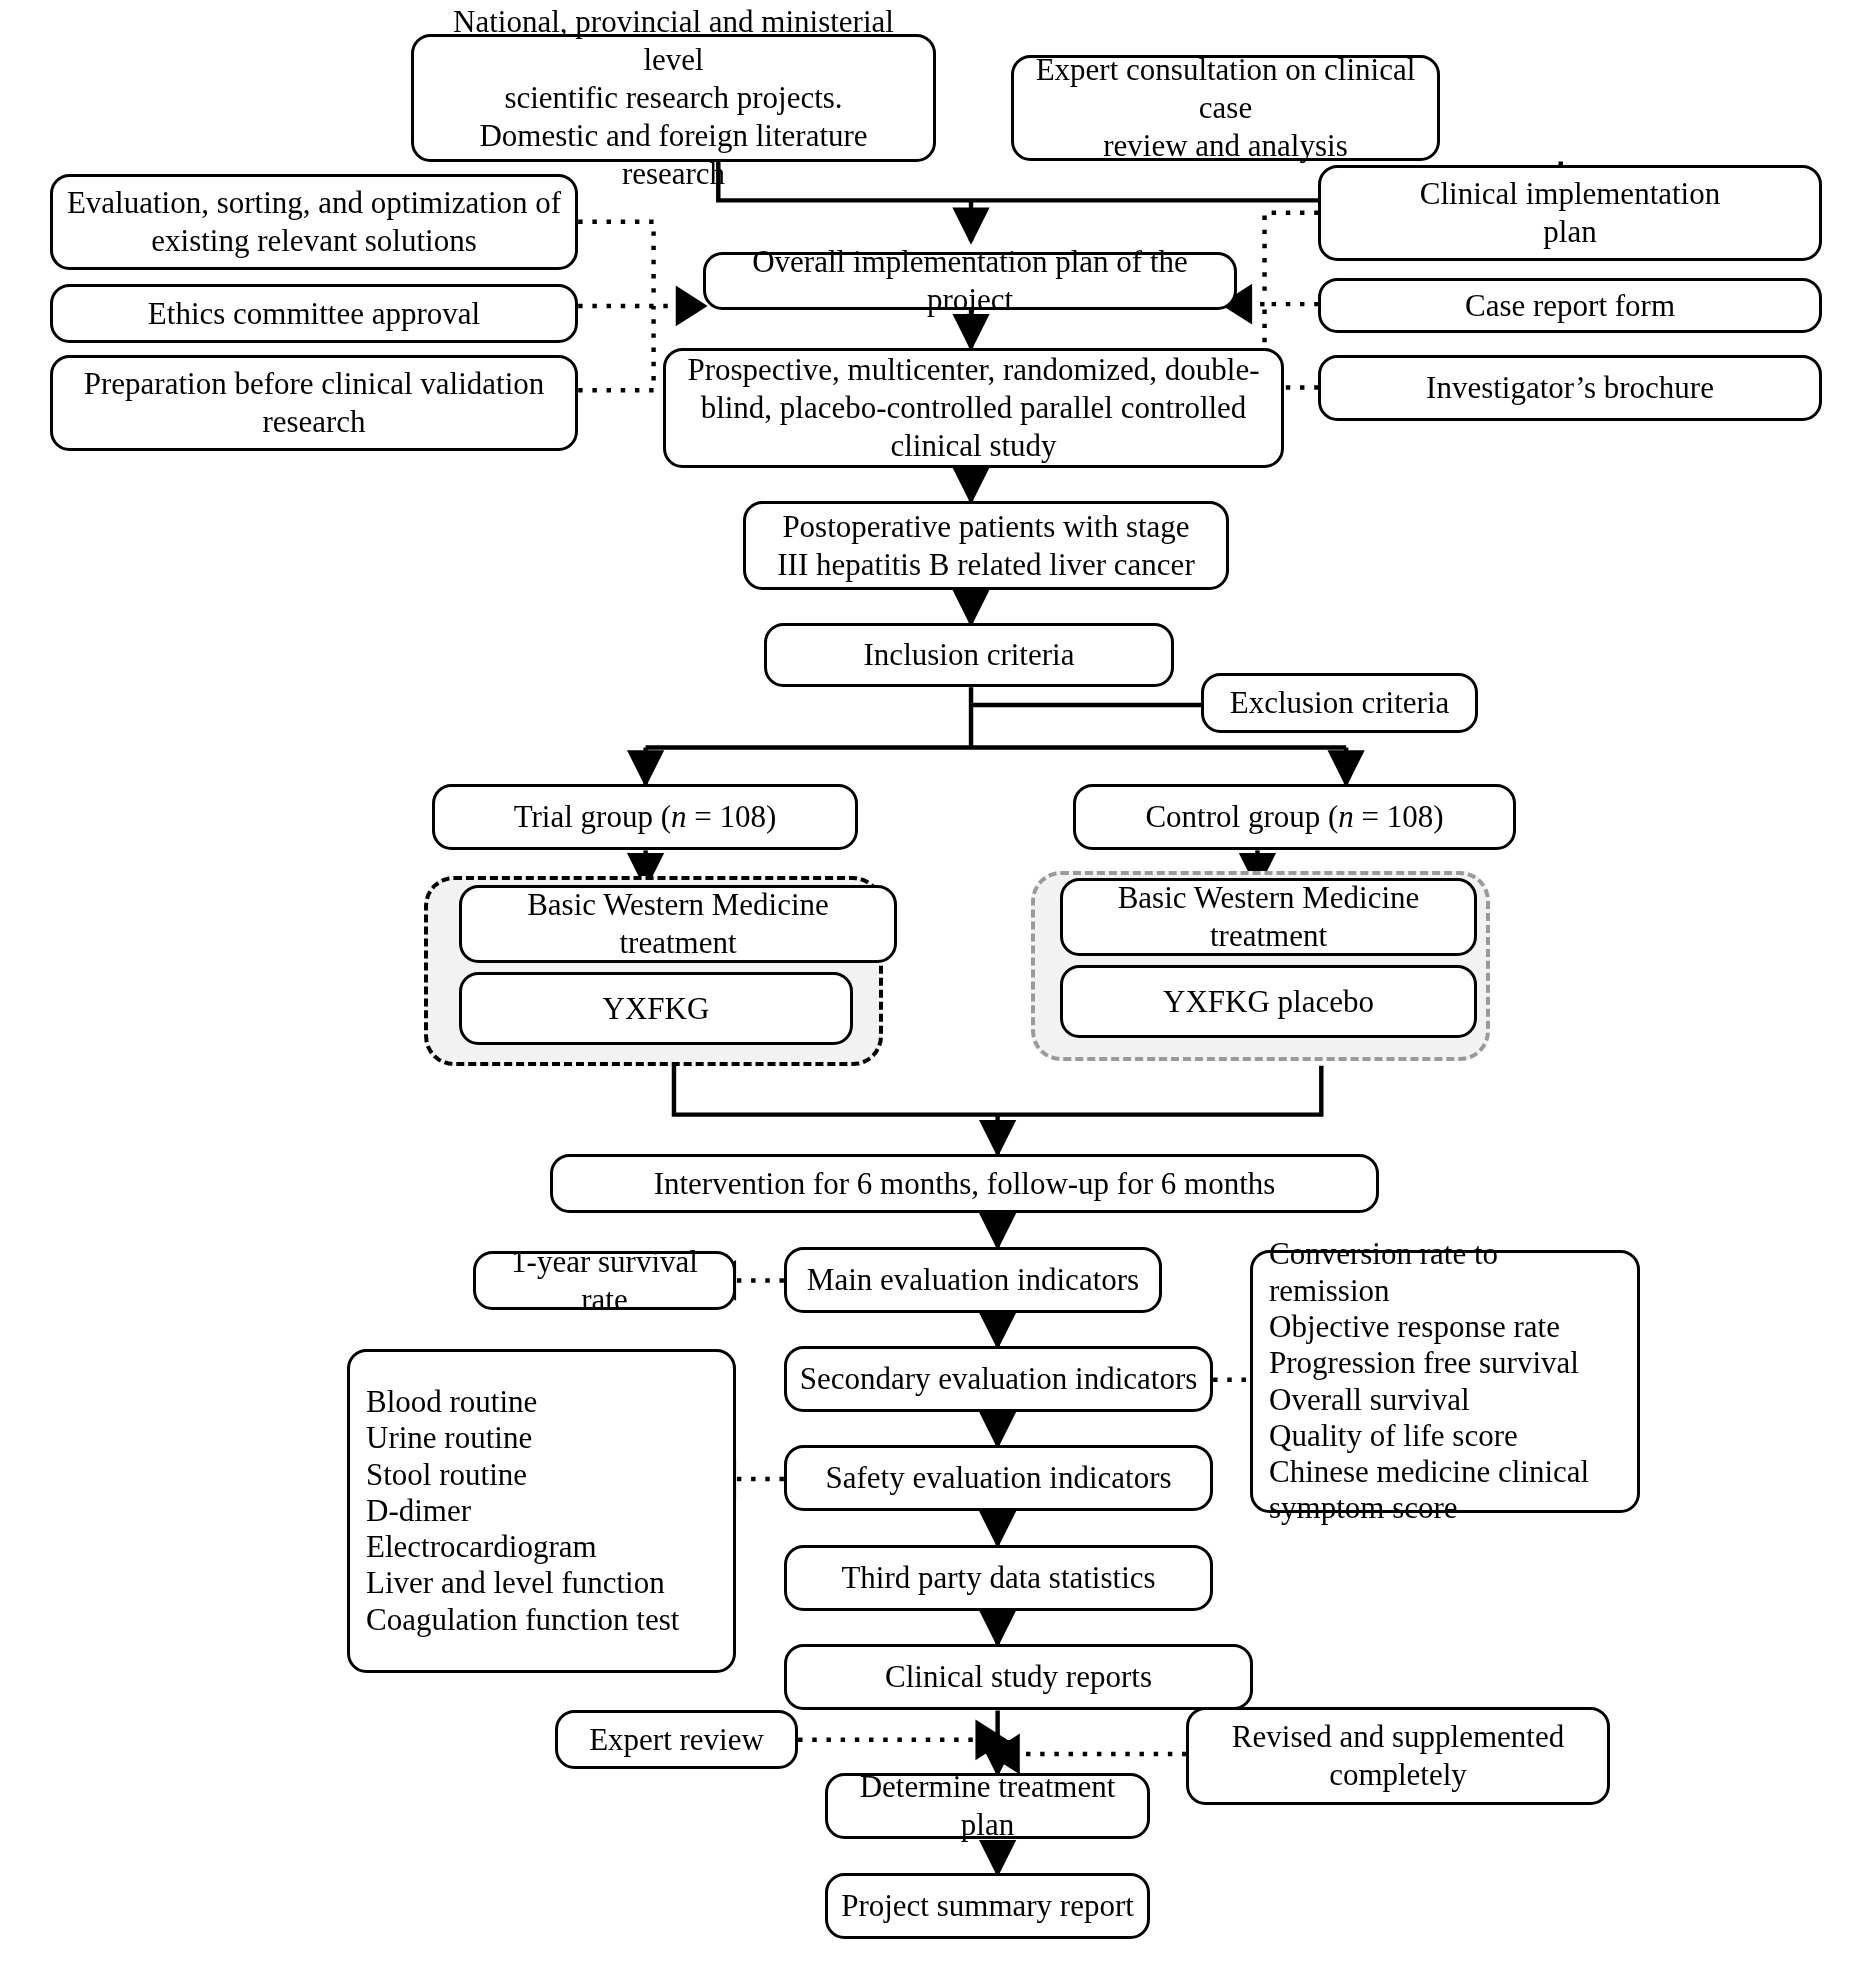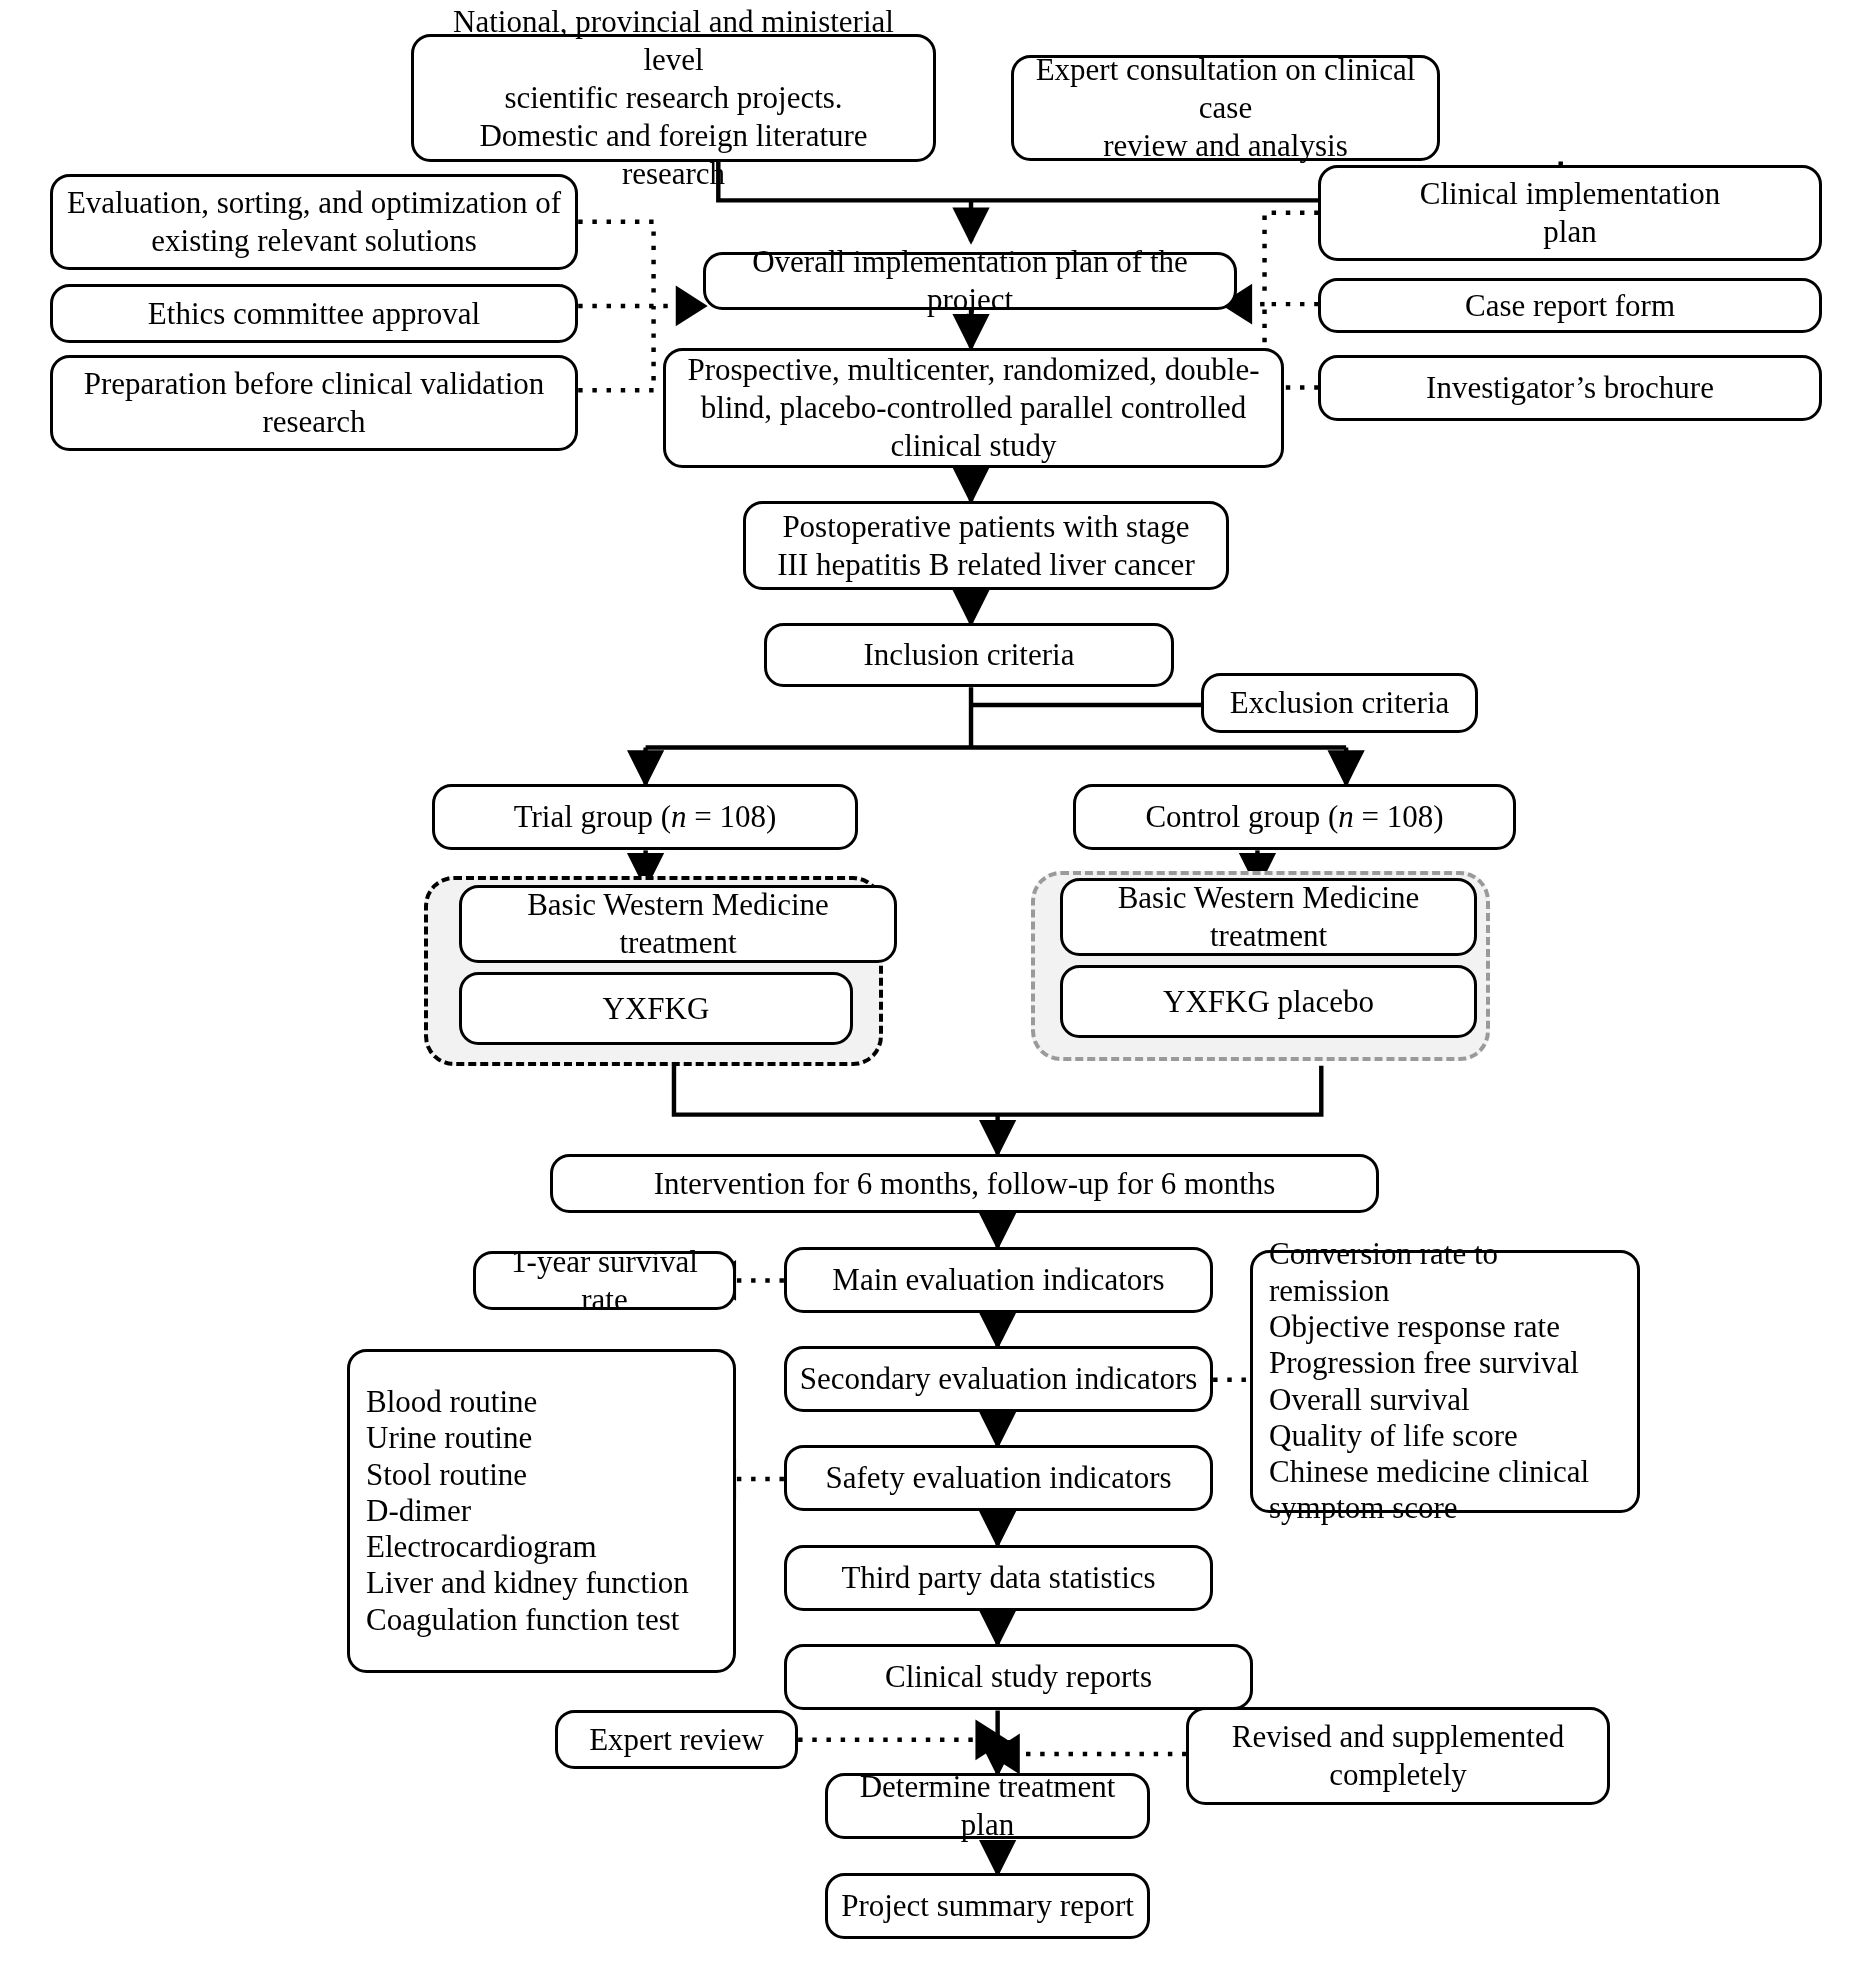--- a/index.html
+++ b/index.html
@@ -191,21 +191,21 @@
   </div>
 
   <div class="node" style="left:1060px;top:965px;width:417px;height:73px;">
     <span class="inner">YXFKG placebo</span>
   </div>
 
   <div class="node" style="left:550px;top:1154px;width:829px;height:59px;">
     <span class="inner">Intervention for 6 months, follow-up for 6 months</span>
   </div>
 
-  <div class="node" style="left:784px;top:1247px;width:429px;height:66px;">
+  <div class="node" style="left:784px;top:1247px;width:378px;height:66px;">
     <span class="inner">Main evaluation indicators</span>
   </div>
 
   <div class="node" style="left:473px;top:1251px;width:263px;height:59px;">
     <span class="inner">1-year survival rate</span>
   </div>
 
   <div class="node" style="left:784px;top:1346px;width:429px;height:66px;">
     <span class="inner">Secondary evaluation indicators</span>
   </div>
@@ -226,21 +226,21 @@
     <span class="inner">Safety evaluation indicators</span>
   </div>
 
   <div class="node listbox" style="left:347px;top:1349px;width:389px;height:324px;">
     <div class="inner">
       <div>Blood routine</div>
       <div>Urine routine</div>
       <div>Stool routine</div>
       <div>D-dimer</div>
       <div>Electrocardiogram</div>
-      <div>Liver and kidney function</div>
+      <div>Liver and level function</div>
       <div>Coagulation function test</div>
     </div>
   </div>
 
   <div class="node" style="left:784px;top:1545px;width:429px;height:66px;">
     <span class="inner">Third party data statistics</span>
   </div>
 
   <div class="node" style="left:784px;top:1644px;width:469px;height:66px;">
     <span class="inner">Clinical study reports</span>

